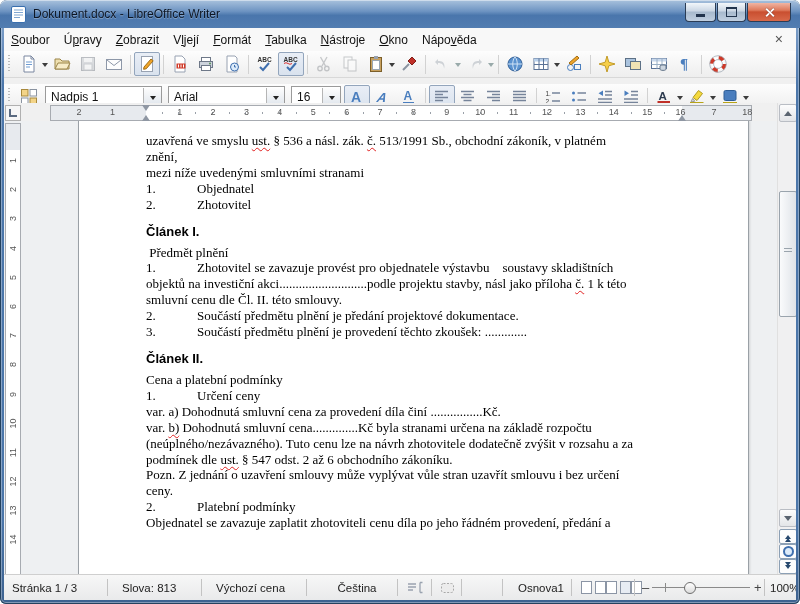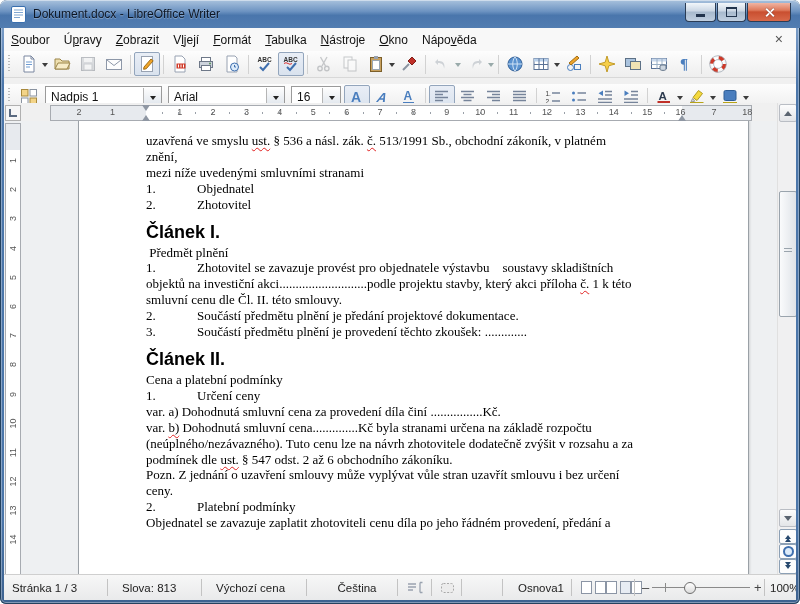--- a/index.html
+++ b/index.html
@@ -60,21 +60,21 @@
   #vruler{position:absolute;left:1px;top:95px;width:14px;height:452px;background:#fff;border:1px solid #a7abb1;}
   #vruler .marg{position:absolute;left:0;top:0;width:100%;height:26px;background:#e7eaee;}
   .vnums{position:absolute;left:0;top:22px;width:100%;display:flex;flex-direction:column;}
   .vnums .rnum{height:29.2px;display:flex;align-items:center;justify-content:center;font-size:9px;color:#555;transform:rotate(-90deg);}
   
   #work{position:absolute;left:0;top:93px;right:18px;bottom:25px;background:#eef0f2;overflow:hidden;}
   #page{position:absolute;left:74px;top:0;width:669px;bottom:0;background:#fff;border-left:1px solid #9aa0a6;border-right:1px solid #9aa0a6;box-shadow:1px 0 2px rgba(0,0,0,.12);}
   #content{position:absolute;left:67px;top:12px;width:545px;font-family:"Liberation Serif",serif;font-size:13px;line-height:15.9px;color:#000;}
   #content p{margin:0;}
   .doctitle{font-family:"Liberation Sans",sans-serif;font-size:17px;font-weight:bold;text-align:center;line-height:22px;margin-bottom:10px !important;}
-  .h2x{font-family:"Liberation Sans",sans-serif;font-size:18px;font-weight:bold;line-height:18px;margin:10px 0 4px 0 !important;}
+  .h2x{font-family:"Liberation Sans",sans-serif;font-size:13px;font-weight:bold;line-height:18px;margin:10px 0 4px 0 !important;}
   .num{display:inline-block;width:51px;}
   .sq{text-decoration:underline wavy #e02020 1px;text-decoration-skip-ink:none;text-underline-offset:2px;}
   
   #vscroll{position:absolute;right:0;top:75px;width:18px;bottom:25px;background:#f0f0f1;border-left:1px solid #e0e0e0;}
   .sbtn{position:absolute;left:1px;width:16px;height:16px;background:linear-gradient(180deg,#fdfdfd,#e3e5e8);border:1px solid #b9bdc4;border-radius:2px;display:flex;align-items:center;justify-content:center;}
   .tri-up{width:0;height:0;border:4px solid transparent;border-bottom:5px solid #5a6470;margin-top:-4px;}
   .tri-dn{width:0;height:0;border:4px solid transparent;border-top:5px solid #5a6470;margin-bottom:-4px;}
   #thumb{position:absolute;left:1px;top:88px;width:16px;height:124px;background:linear-gradient(90deg,#fafbfc,#dfe3e8);border:1px solid #9aa4ad;border-radius:2px;}
   #thumb::after{content:"";position:absolute;left:4px;top:56px;width:8px;height:6px;background:repeating-linear-gradient(180deg,#9aa4ad 0 1px,transparent 1px 3px);}
   .navbtn{position:absolute;left:1px;width:16px;height:13px;background:#fdfdfd;border:1px solid #8ca0b5;border-radius:2px;display:flex;align-items:center;justify-content:center;flex-direction:column;}
@@ -463,21 +463,21 @@
       <div id="page">
         <div id="content">
           <p><span>uzavřená ve smyslu </span><span class="sq">ust.</span><span> § 536 a násl. zák. </span><span class="sq">č.</span><span> 513/1991 Sb., obchodní zákoník, v platném</span></p>
           <p>znění,</p>
           <p>mezi níže uvedenými smluvními stranami</p>
           <p class="li"><span class="num">1.</span><span>Objednatel</span></p>
           <p class="li"><span class="num">2.</span><span>Zhotovitel</span></p>
           <p class="h2x">Článek I.</p>
           <p>&nbsp;Předmět plnění</p>
           <p class="li"><span class="num">1.</span><span>Zhotovitel se zavazuje provést pro objednatele výstavbu&nbsp;&nbsp;&nbsp; soustavy skladištních</span></p>
-          <p><span>objektů na investiční akci...........................podle projektu stavby, který akci příloha </span><span class="sq">č.</span><span> 1 k této</span></p>
+          <p><span>objektů na investiční akci...........................podle projektu stavby, násl jako příloha </span><span class="sq">č.</span><span> 1 k této</span></p>
           <p>smluvní cenu dle Čl. II. této smlouvy.</p>
           <p class="li"><span class="num">2.</span><span>Součástí předmětu plnění je předání projektové dokumentace.</span></p>
           <p class="li"><span class="num">3.</span><span>Součástí předmětu plnění je provedení těchto zkoušek: .............</span></p>
           <p class="h2x">Článek II.</p>
           <p>Cena a platební podmínky</p>
           <p class="li"><span class="num">1.</span><span>Určení ceny</span></p>
           <p>var. a) Dohodnutá smluvní cena za provedení díla činí ................Kč.</p>
           <p><span>var. </span><span class="sq">b)</span><span> Dohodnutá smluvní cena..............Kč byla stranami určena na základě rozpočtu</span></p>
           <p>(neúplného/nezávazného). Tuto cenu lze na návrh zhotovitele dodatečně zvýšit v rozsahu a za</p>
           <p><span>podmínek dle </span><span class="sq">ust.</span><span> § 547 odst. 2 až 6 obchodního zákoníku.</span></p>

